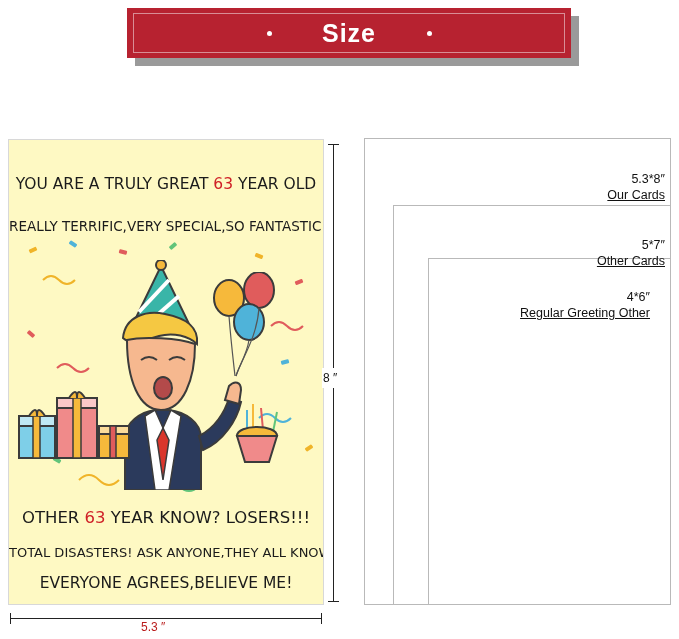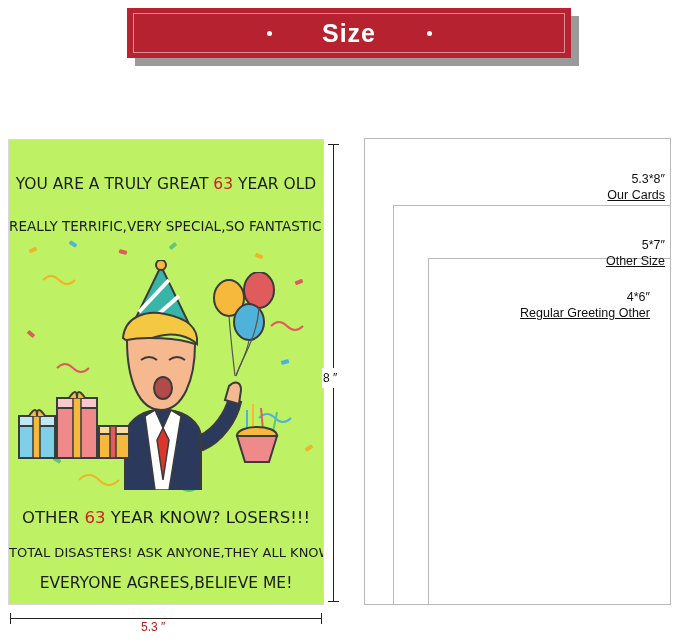--- a/index.html
+++ b/index.html
@@ -71,21 +71,21 @@
   .banner-dot.left { left: 140px; }
   .banner-dot.right { left: 300px; }
 
   
   .card {
     position: absolute;
     left: 8px;
     top: 139px;
     width: 316px;
     height: 466px;
-    background: #bef264;
+    background: #fef9c3;
     border: 1px solid #d8d8d8;
     box-sizing: border-box;
     overflow: hidden;
   }
   .card-line {
     position: absolute;
     width: 100%;
     text-align: center;
     color: #1b1b1b;
     font-family: "DejaVu Sans", sans-serif;
@@ -310,19 +310,19 @@
   <div class="rect r-our"></div>
   <div class="rect r-other"></div>
   <div class="rect r-regular"></div>
 
   <div class="size-label lbl-our">
     <span class="dim">5.3*8″</span>
     <span class="nm">Our Cards</span>
   </div>
   <div class="size-label lbl-other">
     <span class="dim">5*7″</span>
-    <span class="nm">Other Size</span>
+    <span class="nm">Other Cards</span>
   </div>
   <div class="size-label lbl-regular">
     <span class="dim">4*6″</span>
     <span class="nm">Regular Greeting Other</span>
   </div>
 </div>
 
 </body></html>

